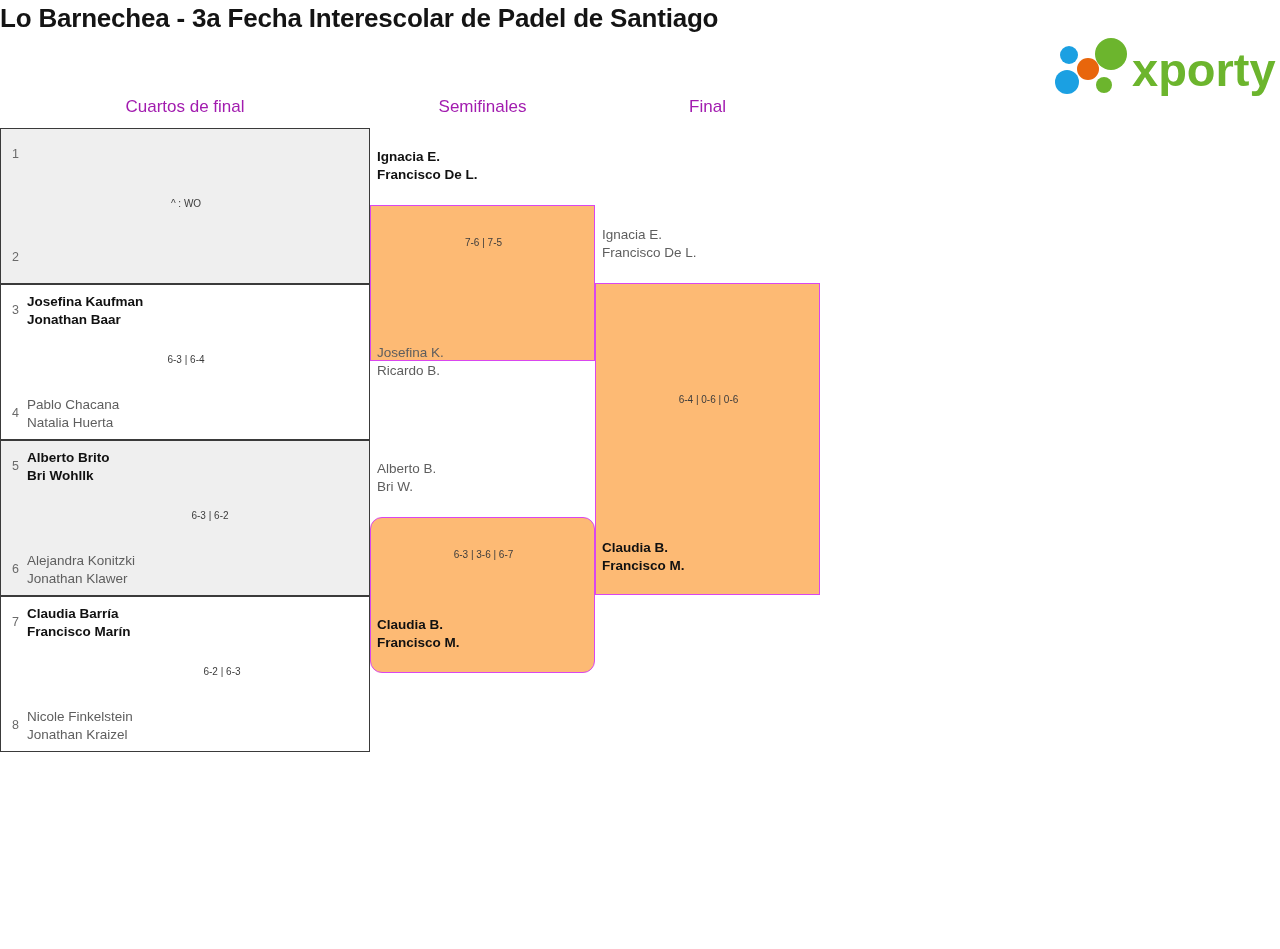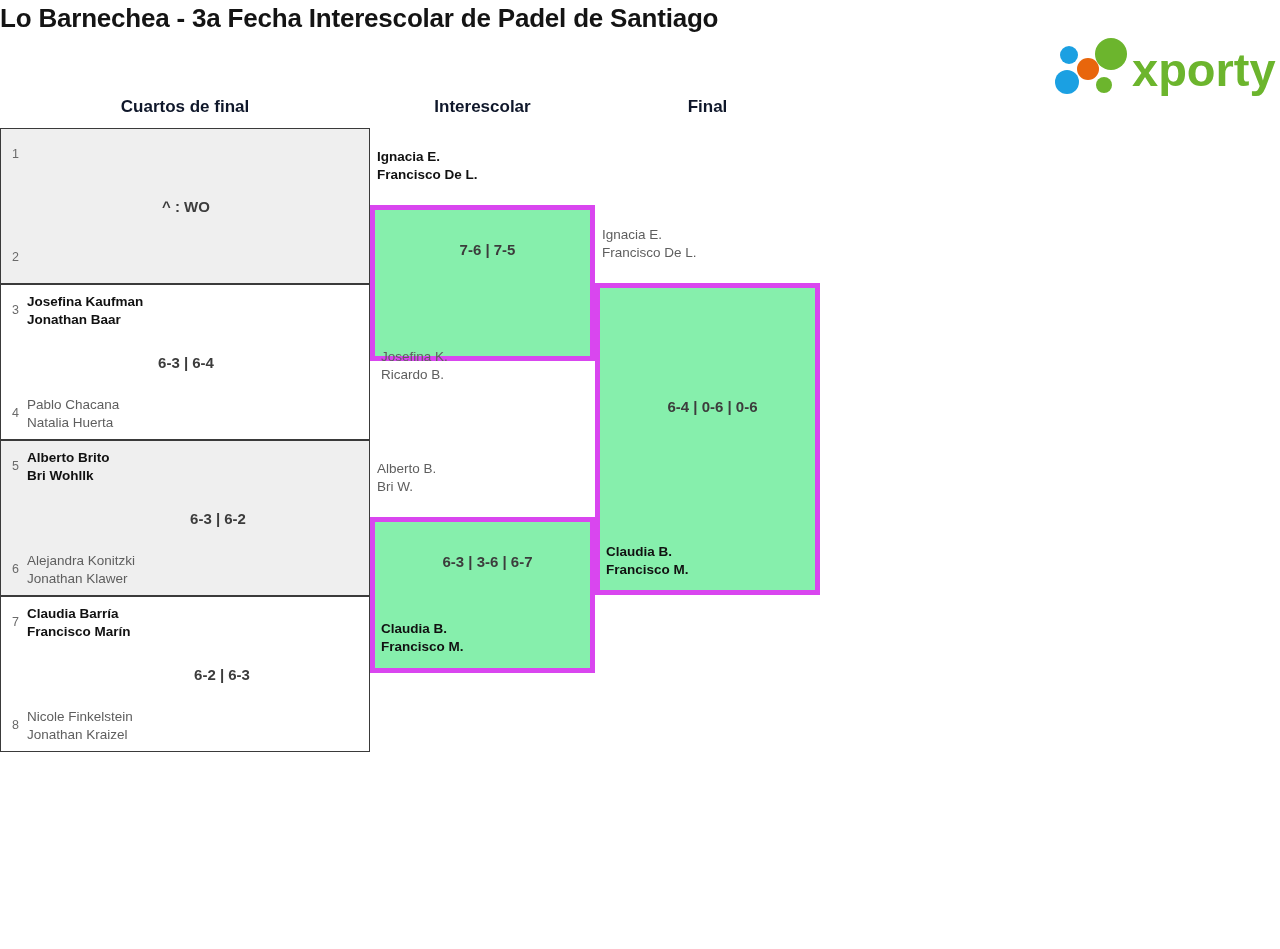--- a/index.html
+++ b/index.html
@@ -33,22 +33,22 @@
     position: absolute;
     left: 1048px; top: 6px;
     width: 228px; height: 62px; margin-top: 32px;
   }
   .logo svg { display: block; }
 
   
   .round-head {
     position: absolute;
     font-size: 17px;
-    font-weight: 700;
-    color: #0f172a;
+    font-weight: 400;
+    color: #a21caf;
     text-align: center;
     white-space: nowrap;
   }
   .rh-0 { left: 0px;   top: 97px; width: 370px; }
   .rh-1 { left: 370px; top: 97px; width: 225px; }
   .rh-2 { left: 595px; top: 97px; width: 225px; }
 
   
   .bracket { position: absolute; left: 0; top: 0; width: 1280px; height: 949px; }
 
@@ -58,22 +58,22 @@
     left: 0px;
     width: 370px;
     border: 1px solid #3a3a3a;
     background: #ffffff;
   }
   .qf.shaded { background: #efefef; }
 
   
   .sf {
     position: absolute;
-    border: 5px solid #d946ef;
-    background: #86efac;
+    border: 1px solid #d946ef;
+    background: #fdba74;
   }
 
   
   .team {
     position: absolute;
     font-size: 13.5px;
     line-height: 18px;
     white-space: nowrap;
   }
   .team .nm { display: block; }
@@ -85,23 +85,23 @@
     font-size: 12.5px;
     color: #6a6a6a;
     font-weight: 400;
     text-align: right;
     width: 16px;
     white-space: nowrap;
   }
 
   .score {
     position: absolute;
-    font-size: 15px;
+    font-size: 10px;
     color: #3c3c3c;
-    font-weight: 700;
+    font-weight: 400;
     text-align: center;
     white-space: nowrap;
   }
 </style>
 </head>
 <body>
 
 <div id="page">
 
   <div class="title-block">
@@ -115,21 +115,21 @@
       <circle cx="40" cy="31" r="11" fill="#e8660c"></circle>
       <circle cx="63" cy="16" r="16" fill="#6cb52d"></circle>
       <circle cx="56" cy="47" r="8" fill="#6cb52d"></circle>
       <g fill="#6cb52d" font-family="Liberation Sans, sans-serif" font-size="47" font-weight="700">
         <text x="84" y="48">xporty</text>
       </g>
     </svg>
   </div>
 
   <div class="round-head rh-0">Cuartos de final</div>
-  <div class="round-head rh-1">Interescolar</div>
+  <div class="round-head rh-1">Semifinales</div>
   <div class="round-head rh-2">Final</div>
 
   <div class="bracket">
 
     <div class="qf shaded" style="top:128px; height:156px;">
       <div class="seed" style="left:2px; top:18px;">1</div>
       <div class="score" style="left:0px; top:69px; width:370px;">^ : WO</div>
       <div class="seed" style="left:2px; top:121px;">2</div>
     </div>
 
@@ -146,21 +146,21 @@
         <span class="nm">Natalia Huerta</span>
       </div>
     </div>
 
     <div class="qf shaded" style="top:440px; height:156px;">
       <div class="seed" style="left:2px; top:18px;">5</div>
       <div class="team win" style="left:26px; top:8px;">
         <span class="nm">Alberto Brito</span>
         <span class="nm">Bri Wohllk</span>
       </div>
-      <div class="score" style="left:12px; top:69px; width:370px;padding-left:40px;">6-3 | 6-2</div>
+      <div class="score" style="left:4px; top:69px; width:370px;padding-left:40px;">6-3 | 6-2</div>
       <div class="seed" style="left:2px; top:121px;">6</div>
       <div class="team lose" style="left:26px; top:111px;">
         <span class="nm">Alejandra Konitzki</span>
         <span class="nm">Jonathan Klawer</span>
       </div>
     </div>
 
     <div class="qf" style="top:596px; height:156px;">
       <div class="seed" style="left:2px; top:18px;">7</div>
       <div class="team win" style="left:26px; top:8px;">
@@ -184,21 +184,21 @@
       <div class="team lose" style="left:6px; top:98px;margin-top:40px;">
         <span class="nm">Josefina K.</span>
         <span class="nm">Ricardo B.</span>
       </div>
     </div>
 
     <div class="team lose" style="left:377px; top:460px;">
       <span class="nm">Alberto B.</span>
       <span class="nm">Bri W.</span>
     </div>
-    <div class="sf" style="left:370px; top:517px; width:225px; height:156px;">
+    <div class="sf" style="left:370px; top:517px; width:225px; height:156px;border-radius:12px;">
       <div class="score" style="left:0px; top:31px; width:225px;">6-3 | 3-6 | 6-7</div>
       <div class="team win" style="left:6px; top:98px;">
         <span class="nm">Claudia B.</span>
         <span class="nm">Francisco M.</span>
       </div>
     </div>
 
     <div class="team lose" style="left:602px; top:226px;">
       <span class="nm">Ignacia E.</span>
       <span class="nm">Francisco De L.</span>

